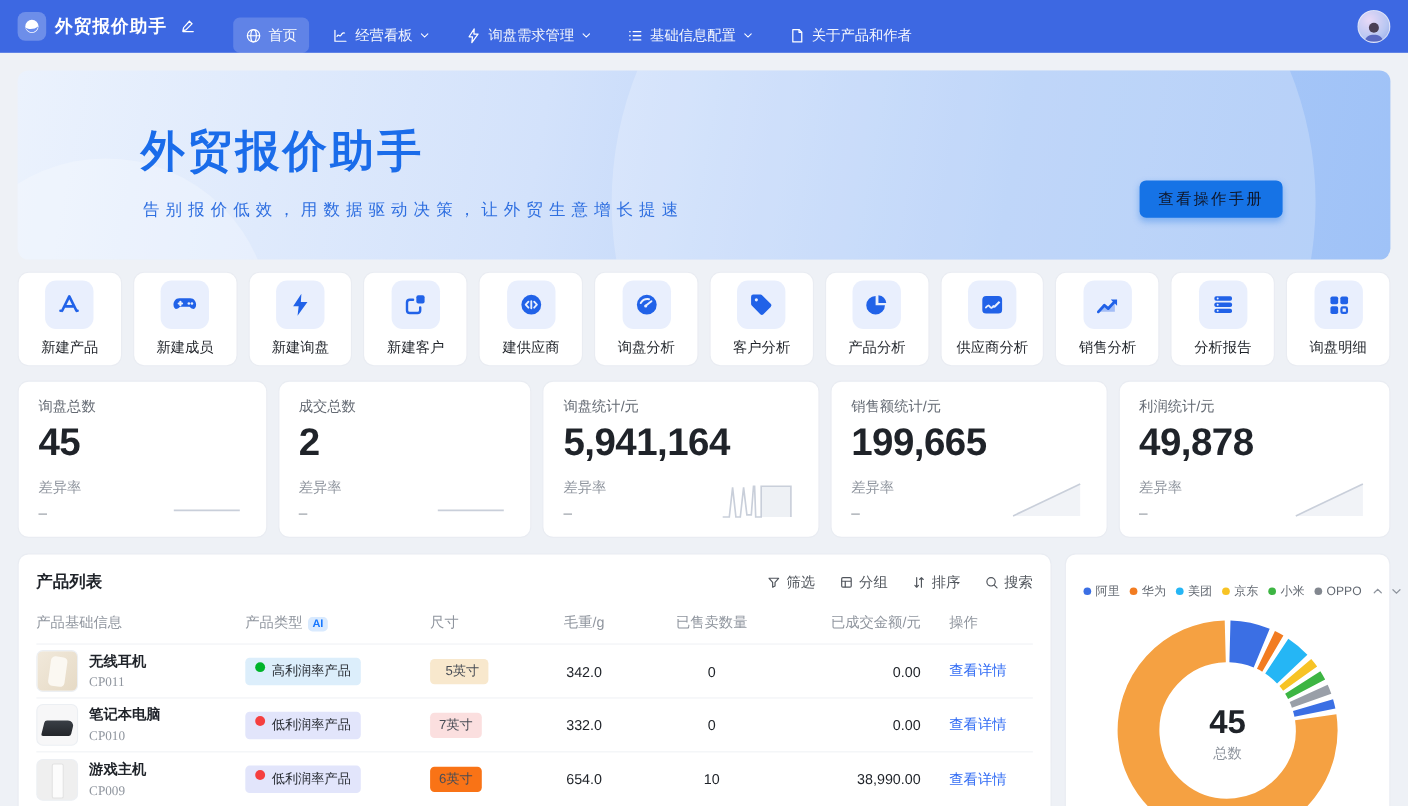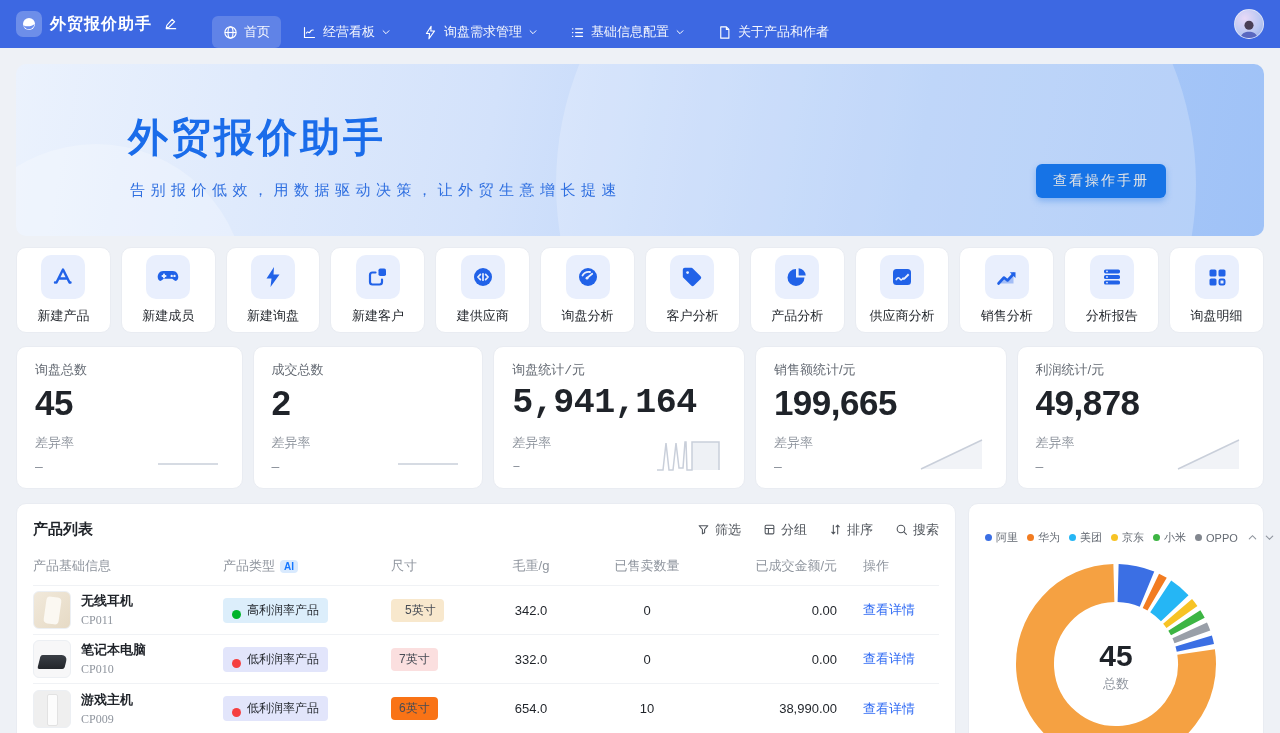--- a/index.html
+++ b/index.html
@@ -18,32 +18,32 @@
   .menu svg { flex:none; }
   .avatar { margin-left:auto; width:30px; height:30px; border-radius:50%; background:radial-gradient(circle at 35% 30%, #e8d9f7, #b9c7f2 60%, #8fa6e8); border:1px solid rgba(255,255,255,0.5); display:flex; align-items:flex-end; justify-content:center; overflow:hidden; cursor:pointer; }
 
   
   .banner { position:relative; margin:16px 16px 0; height:172px; border-radius:10px; overflow:hidden;
     background:linear-gradient(100deg,#ebf2fd 0%,#d3e2fb 38%,#aecbf8 72%,#9fc2f7 100%); }
   .banner::before { content:""; position:absolute; width:640px; height:640px; border-radius:50%; left:540px; top:-200px; background:rgba(255,255,255,0.22); }
   .banner::after { content:""; position:absolute; width:300px; height:300px; border-radius:50%; left:-70px; top:80px; background:rgba(255,255,255,0.25); }
   .banner h1 { position:relative; z-index:2; margin:46px 0 0 112px; font-size:40px; font-weight:800; color:#1a6cea; letter-spacing:3px; }
   .banner p { position:relative; z-index:2; margin:16px 0 0 114px; font-size:15px; font-weight:500; color:#2f6fe0; letter-spacing:5.5px; }
-  .cta { position:absolute; z-index:2; right:98px; bottom:38px; background:#1673e6; color:#e5e5e5; border:none; border-radius:6px; font-size:14px; letter-spacing:2px; padding:8px 17px; cursor:pointer; box-shadow:0 3px 6px rgba(22,115,230,0.35); font-family:inherit; }
+  .cta { position:absolute; z-index:2; right:98px; bottom:38px; background:#1673e6; color:#0f172a; border:none; border-radius:6px; font-size:14px; letter-spacing:2px; padding:8px 17px; cursor:pointer; box-shadow:0 3px 6px rgba(22,115,230,0.35); font-family:inherit; }
 
   
   .actions { display:flex; gap:10px; margin:11px 16px 0; }
   .action { flex:1; height:86px; background:#fff; border:1px solid #e9ecf2; border-radius:10px; display:flex; flex-direction:column; align-items:center; justify-content:center; gap:8px; cursor:pointer; }
   .tile { width:44px; height:44px; border-radius:10px; background:#e9effd; display:flex; align-items:center; justify-content:center; }
   .action span { font-size:13px; color:#1f2329; }
 
   
   .stats { display:flex; gap:10px; margin:13px 16px 0; }
   .stat { background:#fff; border:1px solid #e9ecf2; border-radius:10px; height:143px; padding:14px 18px; display:flex; flex-direction:column; }
-  .stat.s1 { flex:0.9; } .stat.s2 { flex:0.92; } .stat.s3 { flex:1.02;font-family:Liberation Mono, monospace; } .stat.s4 { flex:1.02; } .stat.s5 { flex:1; }
+  .stat.s1 { flex:0.9; } .stat.s2 { flex:0.92; } .stat.s3 { flex:1.02; } .stat.s4 { flex:1.02; } .stat.s5 { flex:1; }
   .stat .lbl { font-size:13px; color:#646a73; }
   .stat .val { font-size:35px; font-weight:800; color:#1f2329; margin-top:4px; letter-spacing:-0.5px; }
   .stat .foot { margin-top:auto; display:flex; align-items:flex-end; justify-content:space-between; }
   .stat .diff .dl { font-size:13px; color:#8f959e; }
   .stat .diff .dv { font-size:14px; color:#8f959e; margin-top:6px; }
   .spark { display:block; }
 
   
   .bottom { display:flex; gap:12px; margin:14px 16px 0; align-items:flex-start; }
   .panel { background:#fff; border:1px solid #e9ecf2; border-radius:10px; }
@@ -62,21 +62,21 @@
   .prod { display:flex; align-items:center; gap:10px;font-family:Liberation Serif, serif; }
   .thumb { width:38px; height:38px; border-radius:6px; border:1px solid #eceff3; position:relative; overflow:hidden; flex:none; }
   .thumb-a { background:linear-gradient(135deg,#f1e9db,#e6dac5); }
   .thumb-a i { position:absolute; left:11px; top:5px; width:15px; height:27px; background:#fbf8f2; border-radius:4px; transform:rotate(8deg); display:block; }
   .thumb-b { background:#f7f7f8; }
   .thumb-b i { position:absolute; left:5px; top:14px; width:27px; height:14px; background:linear-gradient(180deg,#3a3f46,#23262b); border-radius:2px 6px 2px 2px; transform:skewX(-14deg); display:block; }
   .thumb-c { background:#efefef; }
   .thumb-c i { position:absolute; left:13px; top:3px; width:11px; height:32px; background:#fcfcfc; border:1px solid #e2e2e2; border-radius:2px; display:block; }
   .pname { font-weight:bold; font-size:13px; }
   .pcode { font-size:12px; color:#8f959e; margin-top:3px; }
-  .pill { display:inline-flex; align-items:flex-end; gap:6px; padding:4px 9px; border-radius:4px; font-size:12px; color:#1f2329; }
+  .pill { display:inline-flex; align-items:flex-start; gap:6px; padding:4px 9px; border-radius:4px; font-size:12px; color:#1f2329; }
   .dot { width:9px; height:9px; border-radius:50%; display:inline-block; }
   .size-pill { display:inline-block; padding:3px 8px; border-radius:4px; font-size:12px; color:#474c55; }
   .ai-badge { display:inline-block; margin-left:5px; padding:1px 4px; border-radius:4px; background:#d9eafe; color:#1677ff; font-size:10px; font-weight:bold; }
   .link { color:#336df4; font-size:13px; text-decoration:none; cursor:pointer; }
 
   
   .customers { width:296px; flex:none; padding:14px 16px; min-height:300px; }
   .ctitle { font-size:15px; font-weight:bold; }
   .legend { display:flex; align-items:center; gap:9px; margin-top:12px; }
   .litem { display:flex; align-items:center; gap:4px; font-size:11px; color:#646a73; cursor:pointer; white-space:nowrap; }

